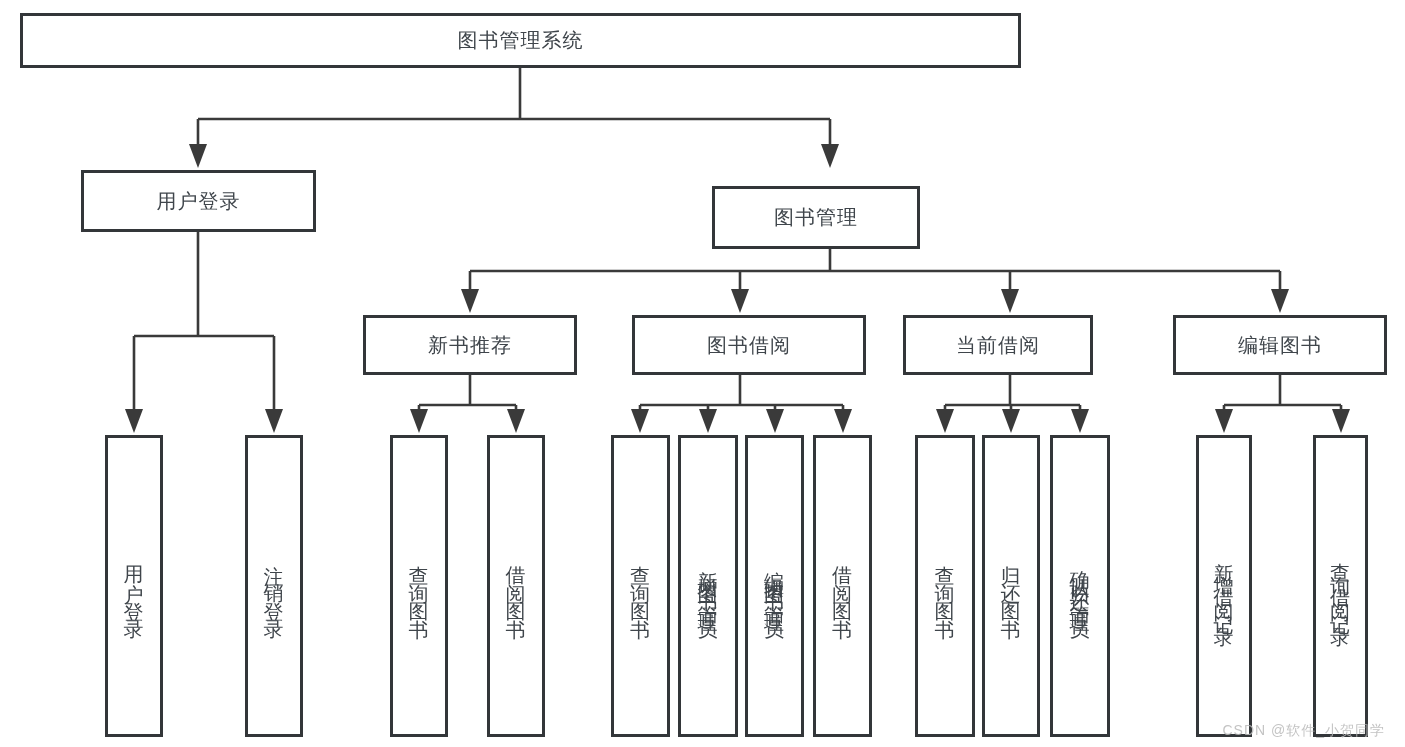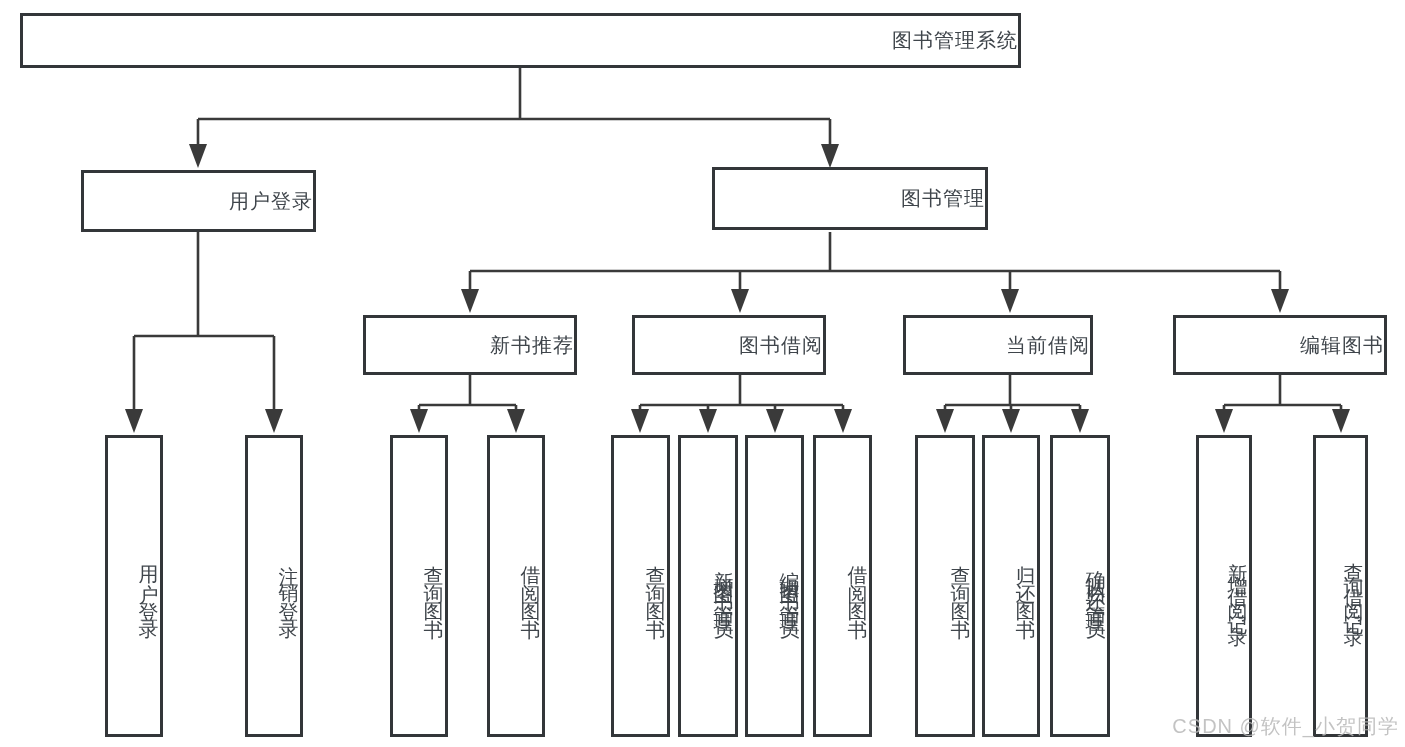--- a/index.html
+++ b/index.html
@@ -29,21 +29,21 @@
     stroke-width: 2.6;
     fill: none;
   }
   .connector polygon { fill: var(--line); }
   .box {
     position: absolute;
     background: #ffffff;
     border: 3px solid var(--box-border);
     display: flex;
     align-items: center;
-    justify-content: flex-end;
+    justify-content: center;
     z-index: 2;
   }
   .hlabel {
     font-size: 20px;
     color: var(--text);
     letter-spacing: 1px;
     white-space: nowrap;
   }
   .vlabel {
     display: inline-block;
@@ -52,23 +52,23 @@
     line-height: 1.1;
     font-size: 20px;
     color: var(--text);
     white-space: nowrap;
   }
   .sp4 { letter-spacing: 18px; }
   .sp6 { letter-spacing: 13px; }
   .sp9 { letter-spacing: 7px; }
   .watermark {
     position: absolute;
-    right: 6px;
+    right: 20px;
     bottom: 7px;
-    font-size: 20px;
+    font-size: 14px;
     color: var(--watermark);
     opacity: 0.85;
     z-index: 5;
     letter-spacing: 1px;
     white-space: nowrap;
   }
 </style>
 </head>
 <body>
 
@@ -107,28 +107,28 @@
     </g>
   </svg>
 
   <div class="box" style="left:20px;top:13px;width:1001px;height:55px">
     <span class="hlabel">图书管理系统</span>
   </div>
 
   <div class="box" style="left:81px;top:170px;width:235px;height:62px">
     <span class="hlabel">用户登录</span>
   </div>
-  <div class="box" style="left:712px;top:167px;width:276px;height:63px">
+  <div class="box" style="left:712px;top:186px;width:208px;height:63px">
     <span class="hlabel">图书管理</span>
   </div>
 
   <div class="box" style="left:363px;top:315px;width:214px;height:60px">
     <span class="hlabel">新书推荐</span>
   </div>
-  <div class="box" style="left:632px;top:315px;width:194px;height:60px">
+  <div class="box" style="left:632px;top:315px;width:234px;height:60px">
     <span class="hlabel">图书借阅</span>
   </div>
   <div class="box" style="left:903px;top:315px;width:190px;height:60px">
     <span class="hlabel">当前借阅</span>
   </div>
   <div class="box" style="left:1173px;top:315px;width:214px;height:60px">
     <span class="hlabel">编辑图书</span>
   </div>
 
   <div class="box" style="left:105px;top:435px;width:58px;height:302px">

